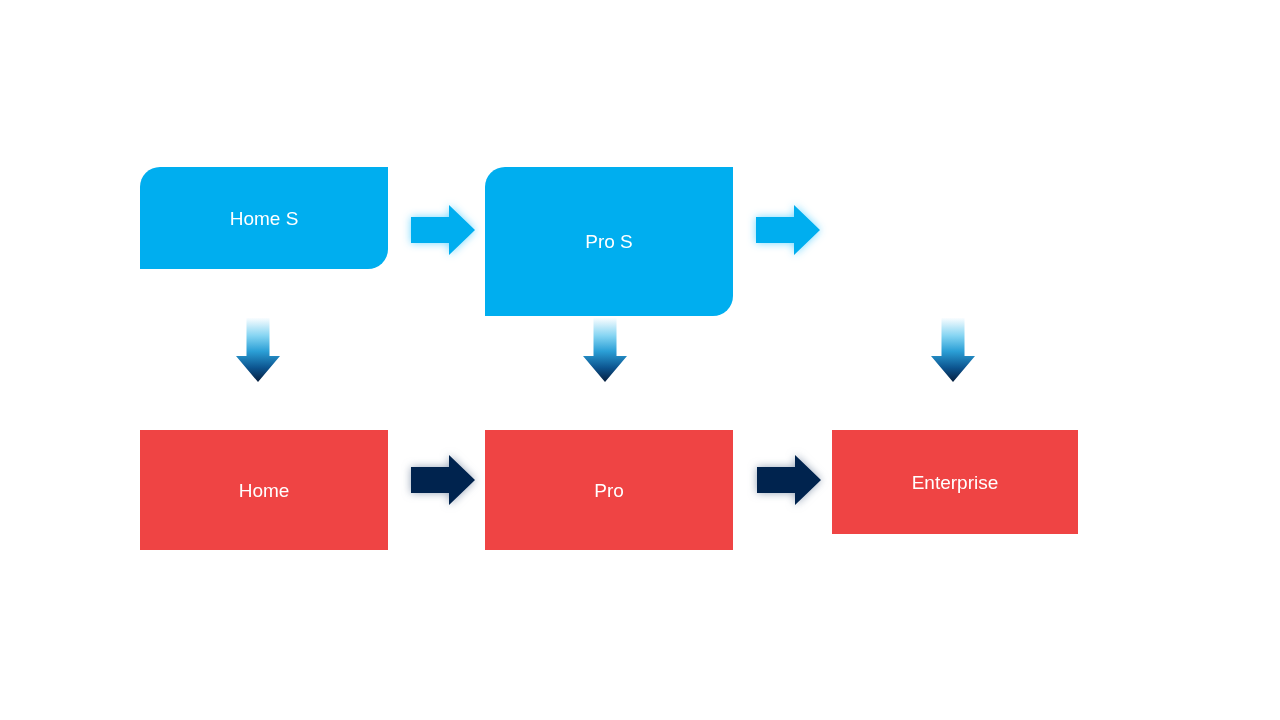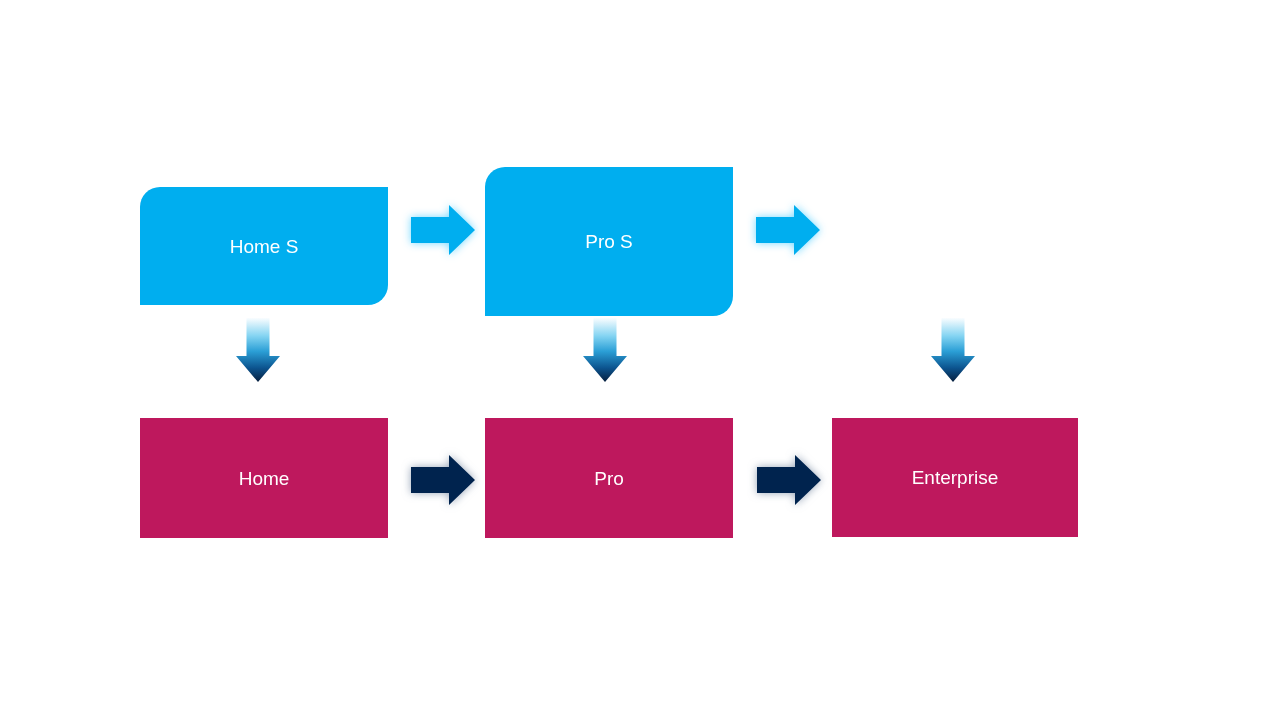--- a/index.html
+++ b/index.html
@@ -22,29 +22,30 @@
     justify-content: center;
     color: #ffffff;
     font-size: 19px;
     line-height: 1;
   }
   .node-top {
     background: #00aeef;
     border-radius: 20px 0 20px 0; 
   }
   .node-bottom {
-    background: #be185d;
+    background: #ef4444;
     border-radius: 0;
+    margin-top: 12px;
   }
-  .box-top-1 { left: 140px; top: 167px; width: 248px; height: 118px; margin-top: 20px; }
+  .box-top-1 { left: 140px; top: 167px; width: 248px; height: 102px; }
   .box-top-2 { left: 485px; top: 167px; width: 248px; height: 149px; }
   .box-top-3 { left: 832px; top: 167px; width: 246px; height: 118px; }
   .box-bot-1 { left: 140px; top: 418px; width: 248px; height: 120px; }
   .box-bot-2 { left: 485px; top: 418px; width: 248px; height: 120px; }
-  .box-bot-3 { left: 832px; top: 418px; width: 246px; height: 119px; }
+  .box-bot-3 { left: 832px; top: 418px; width: 246px; height: 104px; }
 
   .arrow { position: absolute; display: block; }
   .arrow-right { width: 64px; height: 50px; }
   .arrow-down  { width: 44px; height: 64px; }
 
   .arrow-light { filter: drop-shadow(0 0 4px rgba(108, 214, 255, 0.95)); }
   .arrow-dark  { filter: drop-shadow(0 0 4px rgba(62, 88, 124, 0.55)); }
 
   .ar-top-1 { left: 411px; top: 205px; }
   .ar-top-2 { left: 756px; top: 205px; }

